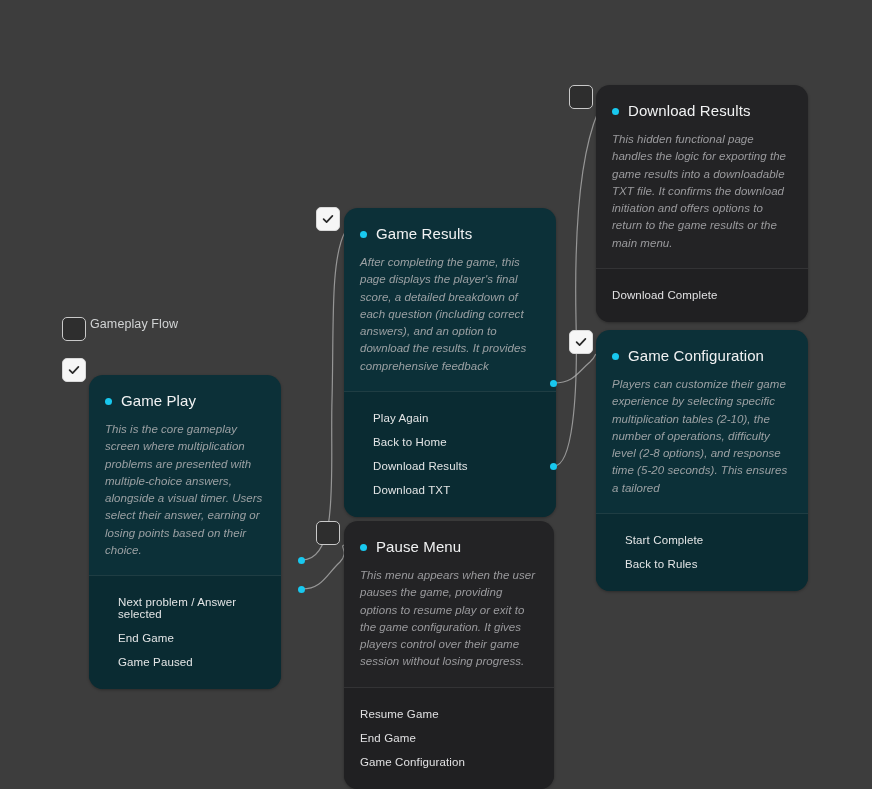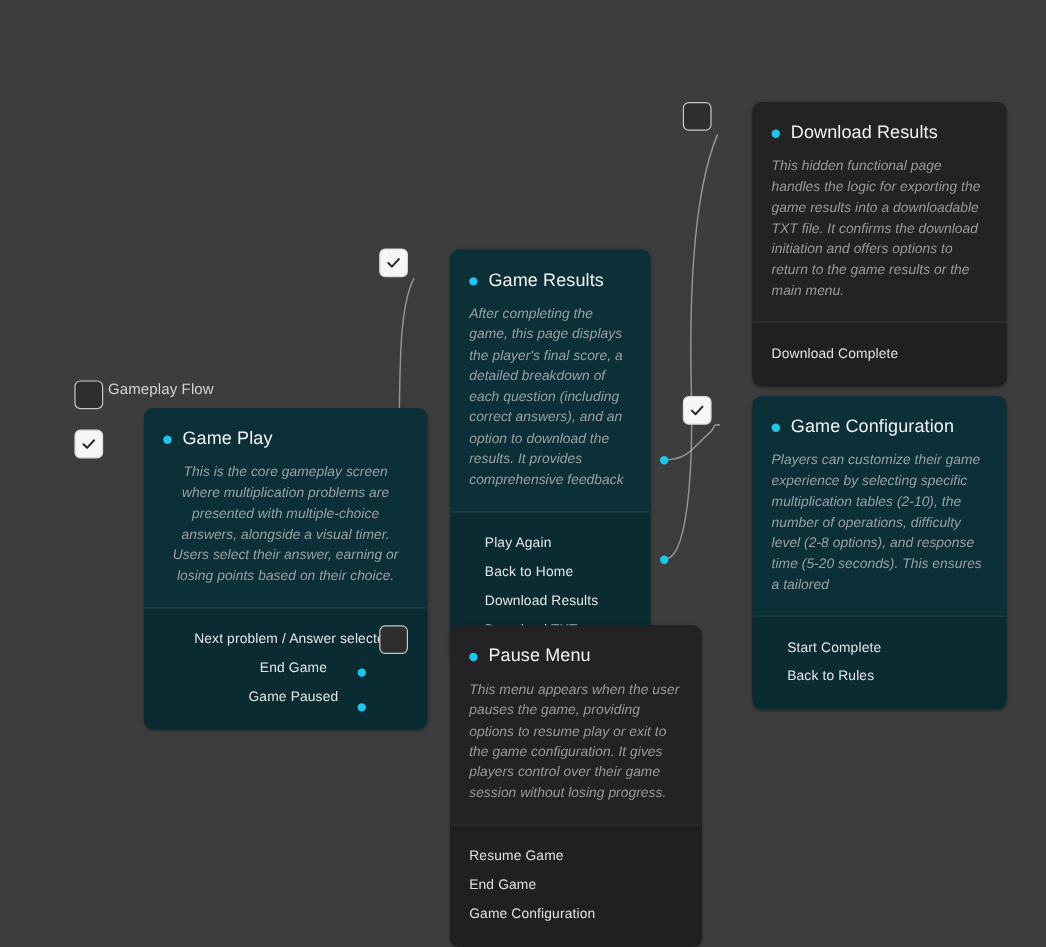--- a/index.html
+++ b/index.html
@@ -26,25 +26,24 @@
     position: absolute;
     left: 0; top: 0;
     width: 872px;
     height: 789px;
     pointer-events: none;
     z-index: 1;
   }
   
   .node {
     position: absolute;
-    border-radius: 8px;
+    border-radius: 14px;
     overflow: hidden;
     z-index: 3;
     box-shadow: 0 1px 3px rgba(0,0,0,0.32);
-    margin-left: 31px;
   }
   .node.teal { background: #0c3038; }
   .node.dark { background: #232325; }
 
   .node-body {
     padding: 18px 16px 16px 16px;
   }
   .node-title {
     display: flex;
     align-items: center;
@@ -163,21 +162,21 @@
       
     </div>
     <span class="legend-label">Gameplay Flow</span>
   </div>
 
   <div class="checkbox checked" style="left:62px; top:358px;">
     <svg width="14" height="14" viewBox="0 0 14 14">
       <path d="M2.6 7.2 L5.6 10.2 L11.4 3.9" fill="none" stroke="#2a2a2a" stroke-width="1.7" stroke-linecap="round" stroke-linejoin="round"></path>
     </svg>
   </div>
-  <div class="node teal" style="left:89px; top:340px; width:236px;text-align:center;">
+  <div class="node teal" style="left:89px; top:375px; width:192px;">
     <div class="node-body">
       <div class="node-title">
         <span class="title-dot"></span>
         <span>Game Play</span>
       </div>
       <div class="node-desc">This is the core gameplay screen where multiplication problems are presented with multiple-choice answers, alongside a visual timer. Users select their answer, earning or losing points based on their choice.</div>
     </div>
     <div class="node-footer">
       <div class="footer-item">Next problem / Answer selected</div>
       <div class="footer-item">End Game</div>
@@ -185,21 +184,21 @@
     </div>
   </div>
   <div class="handle" style="left:298px; top:557px;"></div>
   <div class="handle" style="left:298px; top:586px;"></div>
 
   <div class="checkbox checked" style="left:316px; top:207px;">
     <svg width="14" height="14" viewBox="0 0 14 14">
       <path d="M2.6 7.2 L5.6 10.2 L11.4 3.9" fill="none" stroke="#2a2a2a" stroke-width="1.7" stroke-linecap="round" stroke-linejoin="round"></path>
     </svg>
   </div>
-  <div class="node teal" style="left:344px; top:208px; width:167px;">
+  <div class="node teal" style="left:344px; top:208px; width:212px;">
     <div class="node-body">
       <div class="node-title">
         <span class="title-dot"></span>
         <span>Game Results</span>
       </div>
       <div class="node-desc">After completing the game, this page displays the player's final score, a detailed breakdown of each question (including correct answers), and an option to download the results. It provides comprehensive feedback</div>
     </div>
     <div class="node-footer">
       <div class="footer-item">Play Again</div>
       <div class="footer-item">Back to Home</div>

